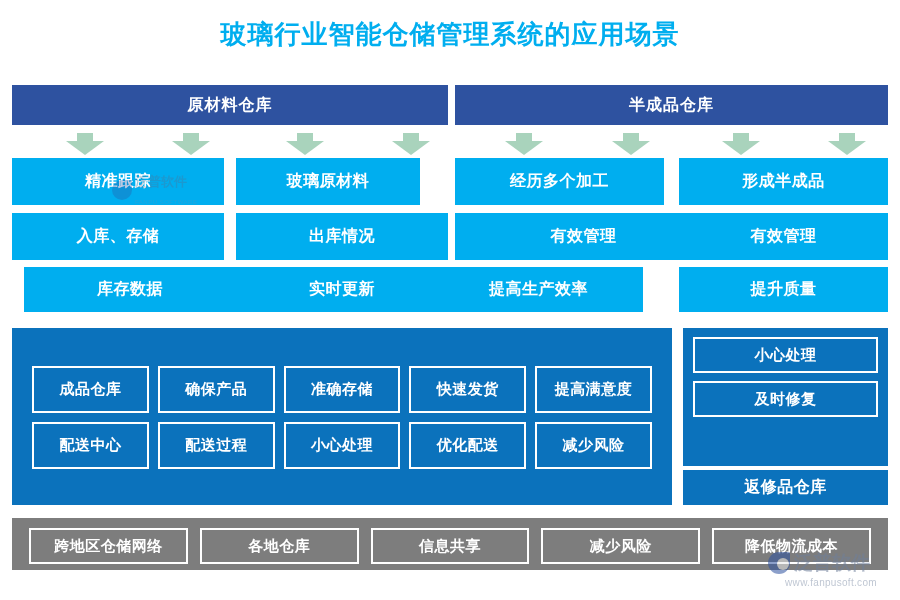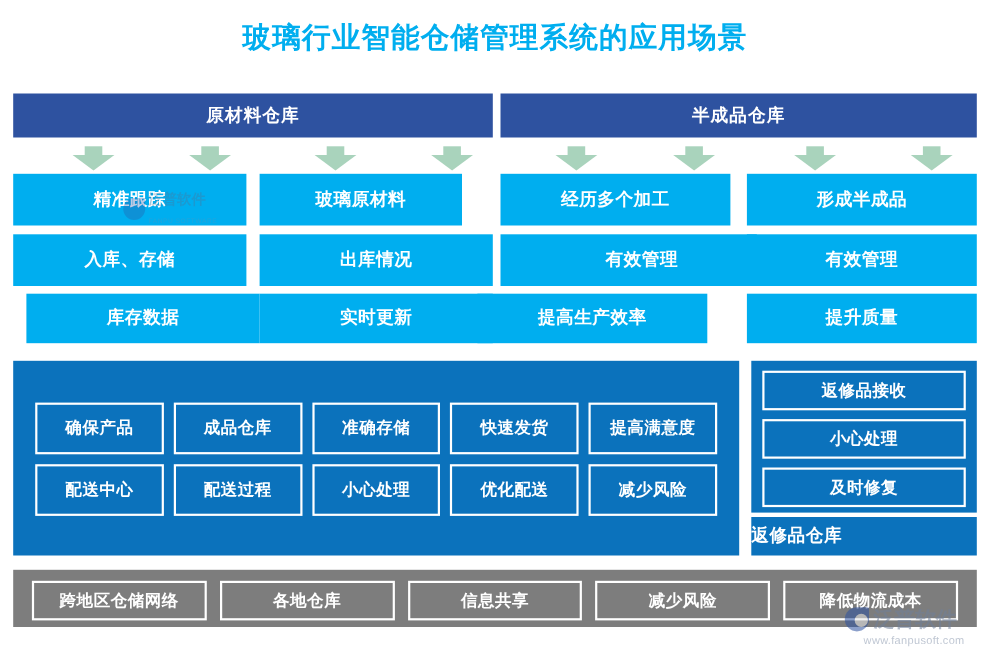--- a/index.html
+++ b/index.html
@@ -153,21 +153,21 @@
     left: 683px;
     top: 470px;
     width: 205px;
     height: 35px;
     background: #0B72BC;
     color: #ffffff;
     font-size: 16px;
     font-weight: bold;
     display: flex;
     align-items: center;
-    justify-content: flex-start;
+    justify-content: center;
     letter-spacing: 0.5px;
   }
 
   
   #bottom-bar {
     position: absolute;
     left: 12px;
     top: 518px;
     width: 876px;
     height: 52px;
@@ -354,24 +354,24 @@
   <span>提高生产效率</span>
 </div>
 <div class="cyan-box" style="left:679px;top:267px;width:209px;height:45px;">
   <span>提升质量</span>
 </div>
 
 <div id="finished-panel">
   <div id="finished-grid">
     <div class="finished-row">
       <div class="outline-box">
+          <span>成品仓库</span>
+        </div>
+      <div class="outline-box">
           <span>确保产品</span>
-        </div>
-      <div class="outline-box">
-          <span>成品仓库</span>
         </div>
       <div class="outline-box">
           <span>准确存储</span>
         </div>
       <div class="outline-box">
           <span>快速发货</span>
         </div>
       <div class="outline-box">
           <span>提高满意度</span>
         </div>
@@ -391,23 +391,20 @@
         </div>
       <div class="outline-box">
           <span>减少风险</span>
         </div>
     </div>
   </div>
 </div>
 
 <div id="repair-panel">
   <div id="repair-list">
-    <div class="outline-box">
-        <span>返修品接收</span>
-      </div>
     <div class="outline-box">
         <span>小心处理</span>
       </div>
     <div class="outline-box">
         <span>及时修复</span>
       </div>
   </div>
 </div>
 <div id="repair-warehouse-bar">
   <span>返修品仓库</span>

